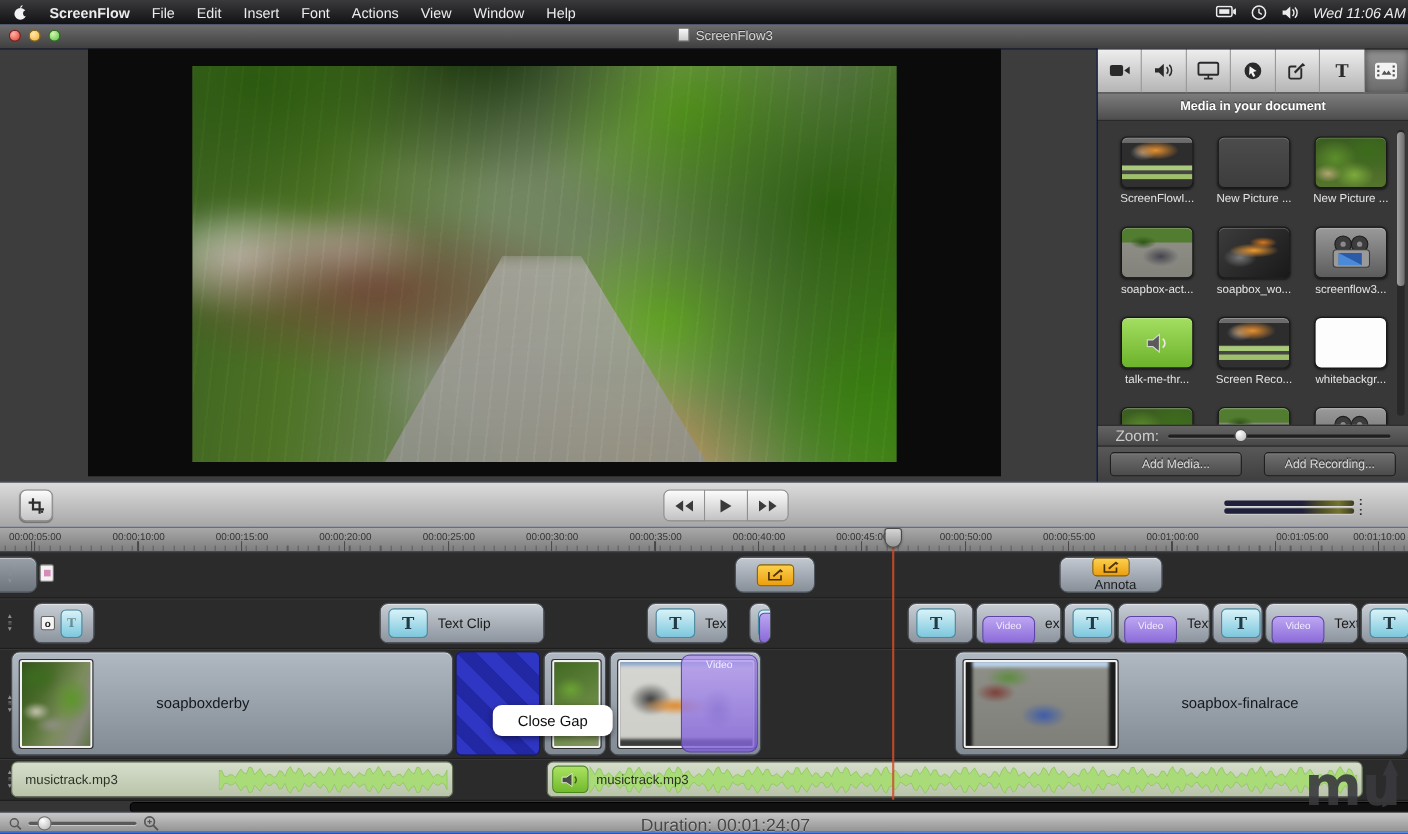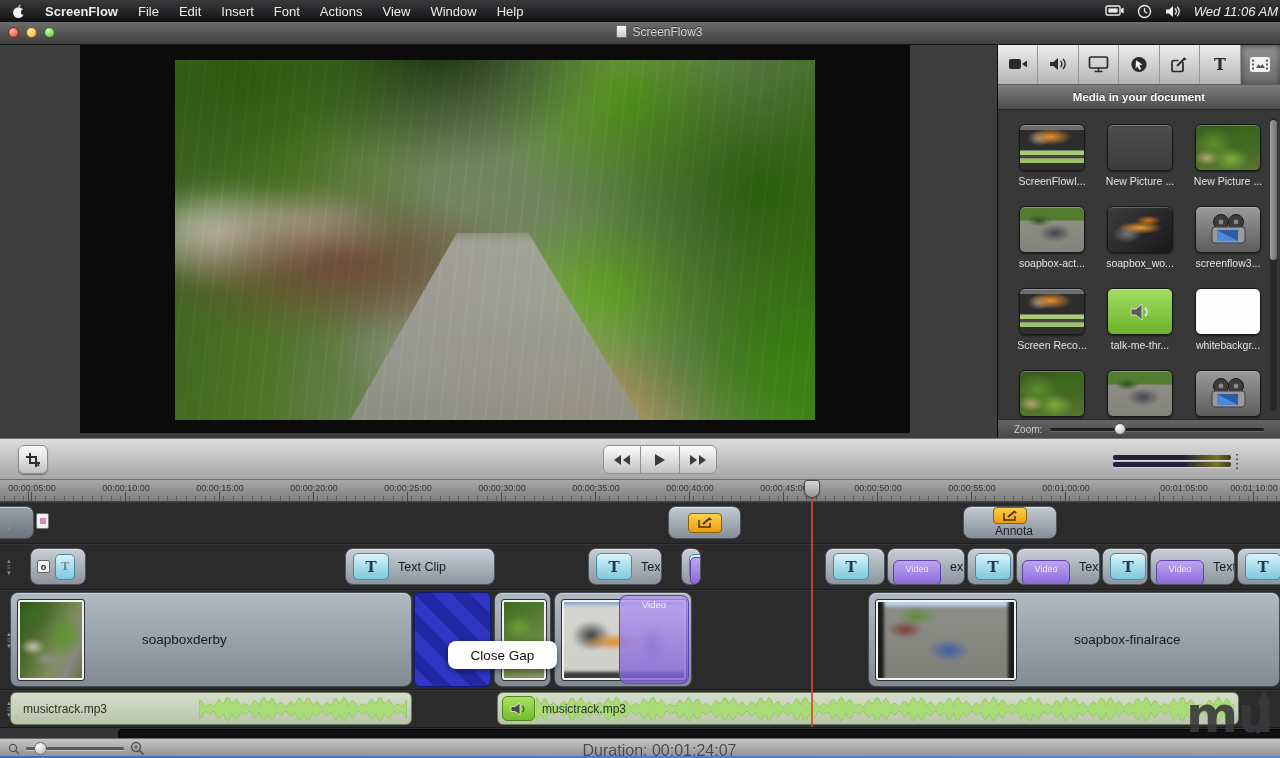--- a/index.html
+++ b/index.html
@@ -84,21 +84,21 @@
       radial-gradient(22px 12px at 55% 58%,#44444e 0%,rgba(0,0,0,0) 75%),
       radial-gradient(16px 8px at 30% 30%,#2f5517 0%,rgba(0,0,0,0) 75%),
       linear-gradient(180deg,#527c30 0%,#527c30 28%,#8d8d86 32%,#83837c 100%);}
   .k-audio{background:linear-gradient(#a4de62,#6cb22a);}
   .k-white{background:#fdfdfd;}
   .k-projector{background:linear-gradient(#9a9a9a,#5c5c5c);}
   .gridscroll{position:absolute;right:3px;top:8px;bottom:8px;width:7px;border-radius:4px;background:rgba(0,0,0,.28);}
   .gridscroll .gthumb{position:absolute;left:0;right:0;top:2px;height:140px;border-radius:4px;
                       background:linear-gradient(90deg,#a2a2a2,#6d6d6d);}
   .zoomrow{height:18px;background:linear-gradient(#646464,#474747);border-top:1px solid #272727;
-           display:flex;align-items:center;color:#cccccc;font-size:10px;padding:0 16px;}
+           display:flex;align-items:center;color:#cccccc;font-size:14px;padding:0 16px;}
   .zoom-track{flex:1;height:3px;background:#1f1f1f;border-radius:2px;margin-left:8px;position:relative;box-shadow:0 1px 0 rgba(255,255,255,.15);}
   .zoom-knob{position:absolute;left:30%;top:-5px;width:12px;height:12px;border-radius:50%;
              background:radial-gradient(circle at 35% 28%,#ffffff,#b2b2b2);border:1px solid #4a4a4a;box-sizing:border-box;}
   .btnrow{height:32px;background:linear-gradient(#585858,#3e3e3e);border-top:1px solid #2c2c2c;
           display:flex;align-items:center;justify-content:space-between;padding:0 11px;}
   .panel-btn{width:118px;height:20px;border-radius:4px;background:linear-gradient(#707070,#4b4b4b);
              border:1px solid #1f1f1f;color:#dadada;font-size:11px;display:flex;align-items:center;justify-content:center;
              box-shadow:inset 0 1px 0 rgba(255,255,255,.18);text-shadow:0 -1px 0 rgba(0,0,0,.5);}
   
   .ttoolbar{position:absolute;top:438px;left:0;right:0;height:42px;
@@ -384,31 +384,31 @@
                 <circle cx="13" cy="9" r="2.4" fill="#8a8a8a"></circle>
                 <circle cx="28" cy="9" r="2.4" fill="#8a8a8a"></circle>
                 <rect x="4" y="14" width="33" height="16" rx="3" fill="#9a9a9a" stroke="#3c3c3c"></rect>
                 <rect x="9" y="17" width="21" height="11" fill="#2a5aa8"></rect>
                 <path d="M9 17 l21 11 h-21Z" fill="#4a8ad8"></path>
               </svg>
             </div>
             <div class="media-label">screenflow3...</div>
           </div>
           <div class="media-item">
-            <div class="thumb k-screenflow-doc"></div>
-            <div class="media-label">Screen Reco...</div>
-          </div>
-          <div class="media-item">
             <div class="thumb k-audio">
               <svg width="26" height="22" viewBox="0 0 26 22">
                 <path d="M4 8 h5 L15 3 v16 L9 14 H4Z" fill="#5a5a5a" stroke="#d8d8d8" stroke-width="1"></path>
                 <path d="M18 7 a5 5 0 0 1 0 8" fill="none" stroke="#e8e8e8" stroke-width="1.6"></path>
               </svg>
             </div>
             <div class="media-label">talk-me-thr...</div>
+          </div>
+          <div class="media-item">
+            <div class="thumb k-screenflow-doc"></div>
+            <div class="media-label">Screen Reco...</div>
           </div>
           <div class="media-item">
             <div class="thumb k-white"></div>
             <div class="media-label">whitebackgr...</div>
           </div>
           <div class="media-item">
             <div class="thumb k-foliage"></div>
             <div class="media-label"></div>
           </div>
           <div class="media-item">
@@ -428,20 +428,24 @@
               </svg>
             </div>
             <div class="media-label"></div>
           </div>
         </div>
       <div class="zoomrow">
         <span>Zoom:</span>
         <span class="zoom-track">
             <span class="zoom-knob"></span>
           </span>
+      </div>
+      <div class="btnrow">
+        <div class="panel-btn">Add Media...</div>
+        <div class="panel-btn">Add Recording...</div>
       </div>
     </div>
   </div>
 
   <div class="ttoolbar">
     <div class="crop-btn">
       <svg width="16" height="16" viewBox="0 0 16 16">
         <path d="M5 1 V11 H15" fill="none" stroke="#2e2e2e" stroke-width="2"></path>
         <path d="M1 5 H11 V15" fill="none" stroke="#2e2e2e" stroke-width="2"></path>
         <rect x="12.2" y="12.2" width="2" height="2" fill="#2e2e2e"></rect>

